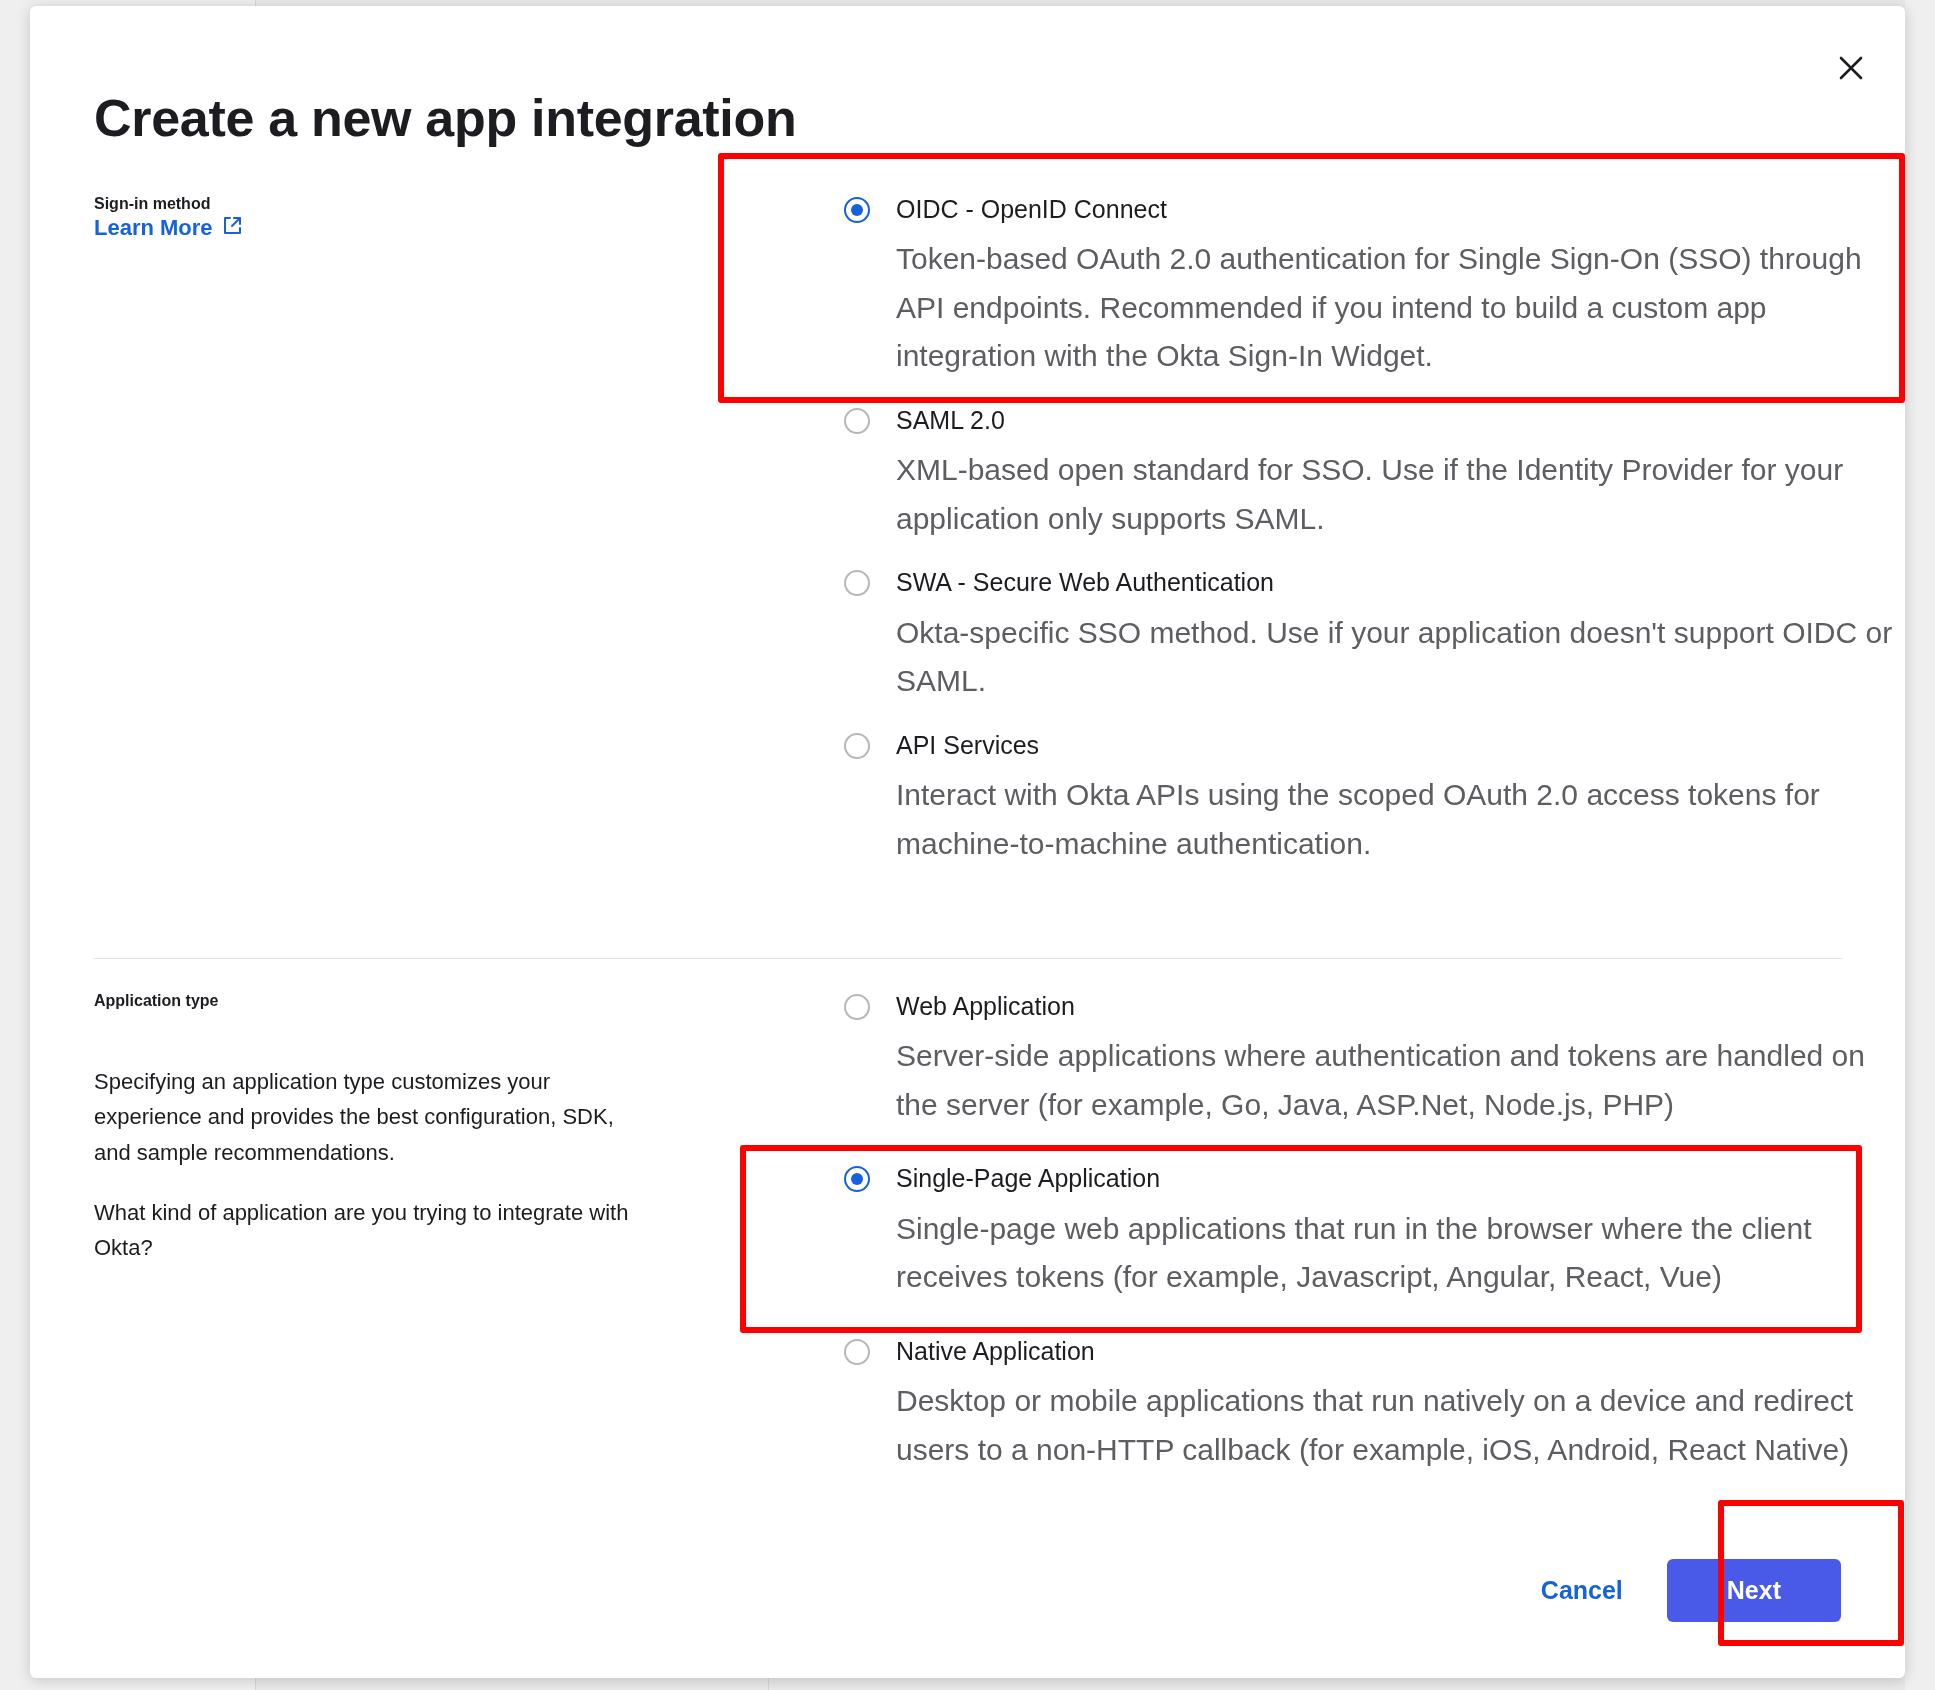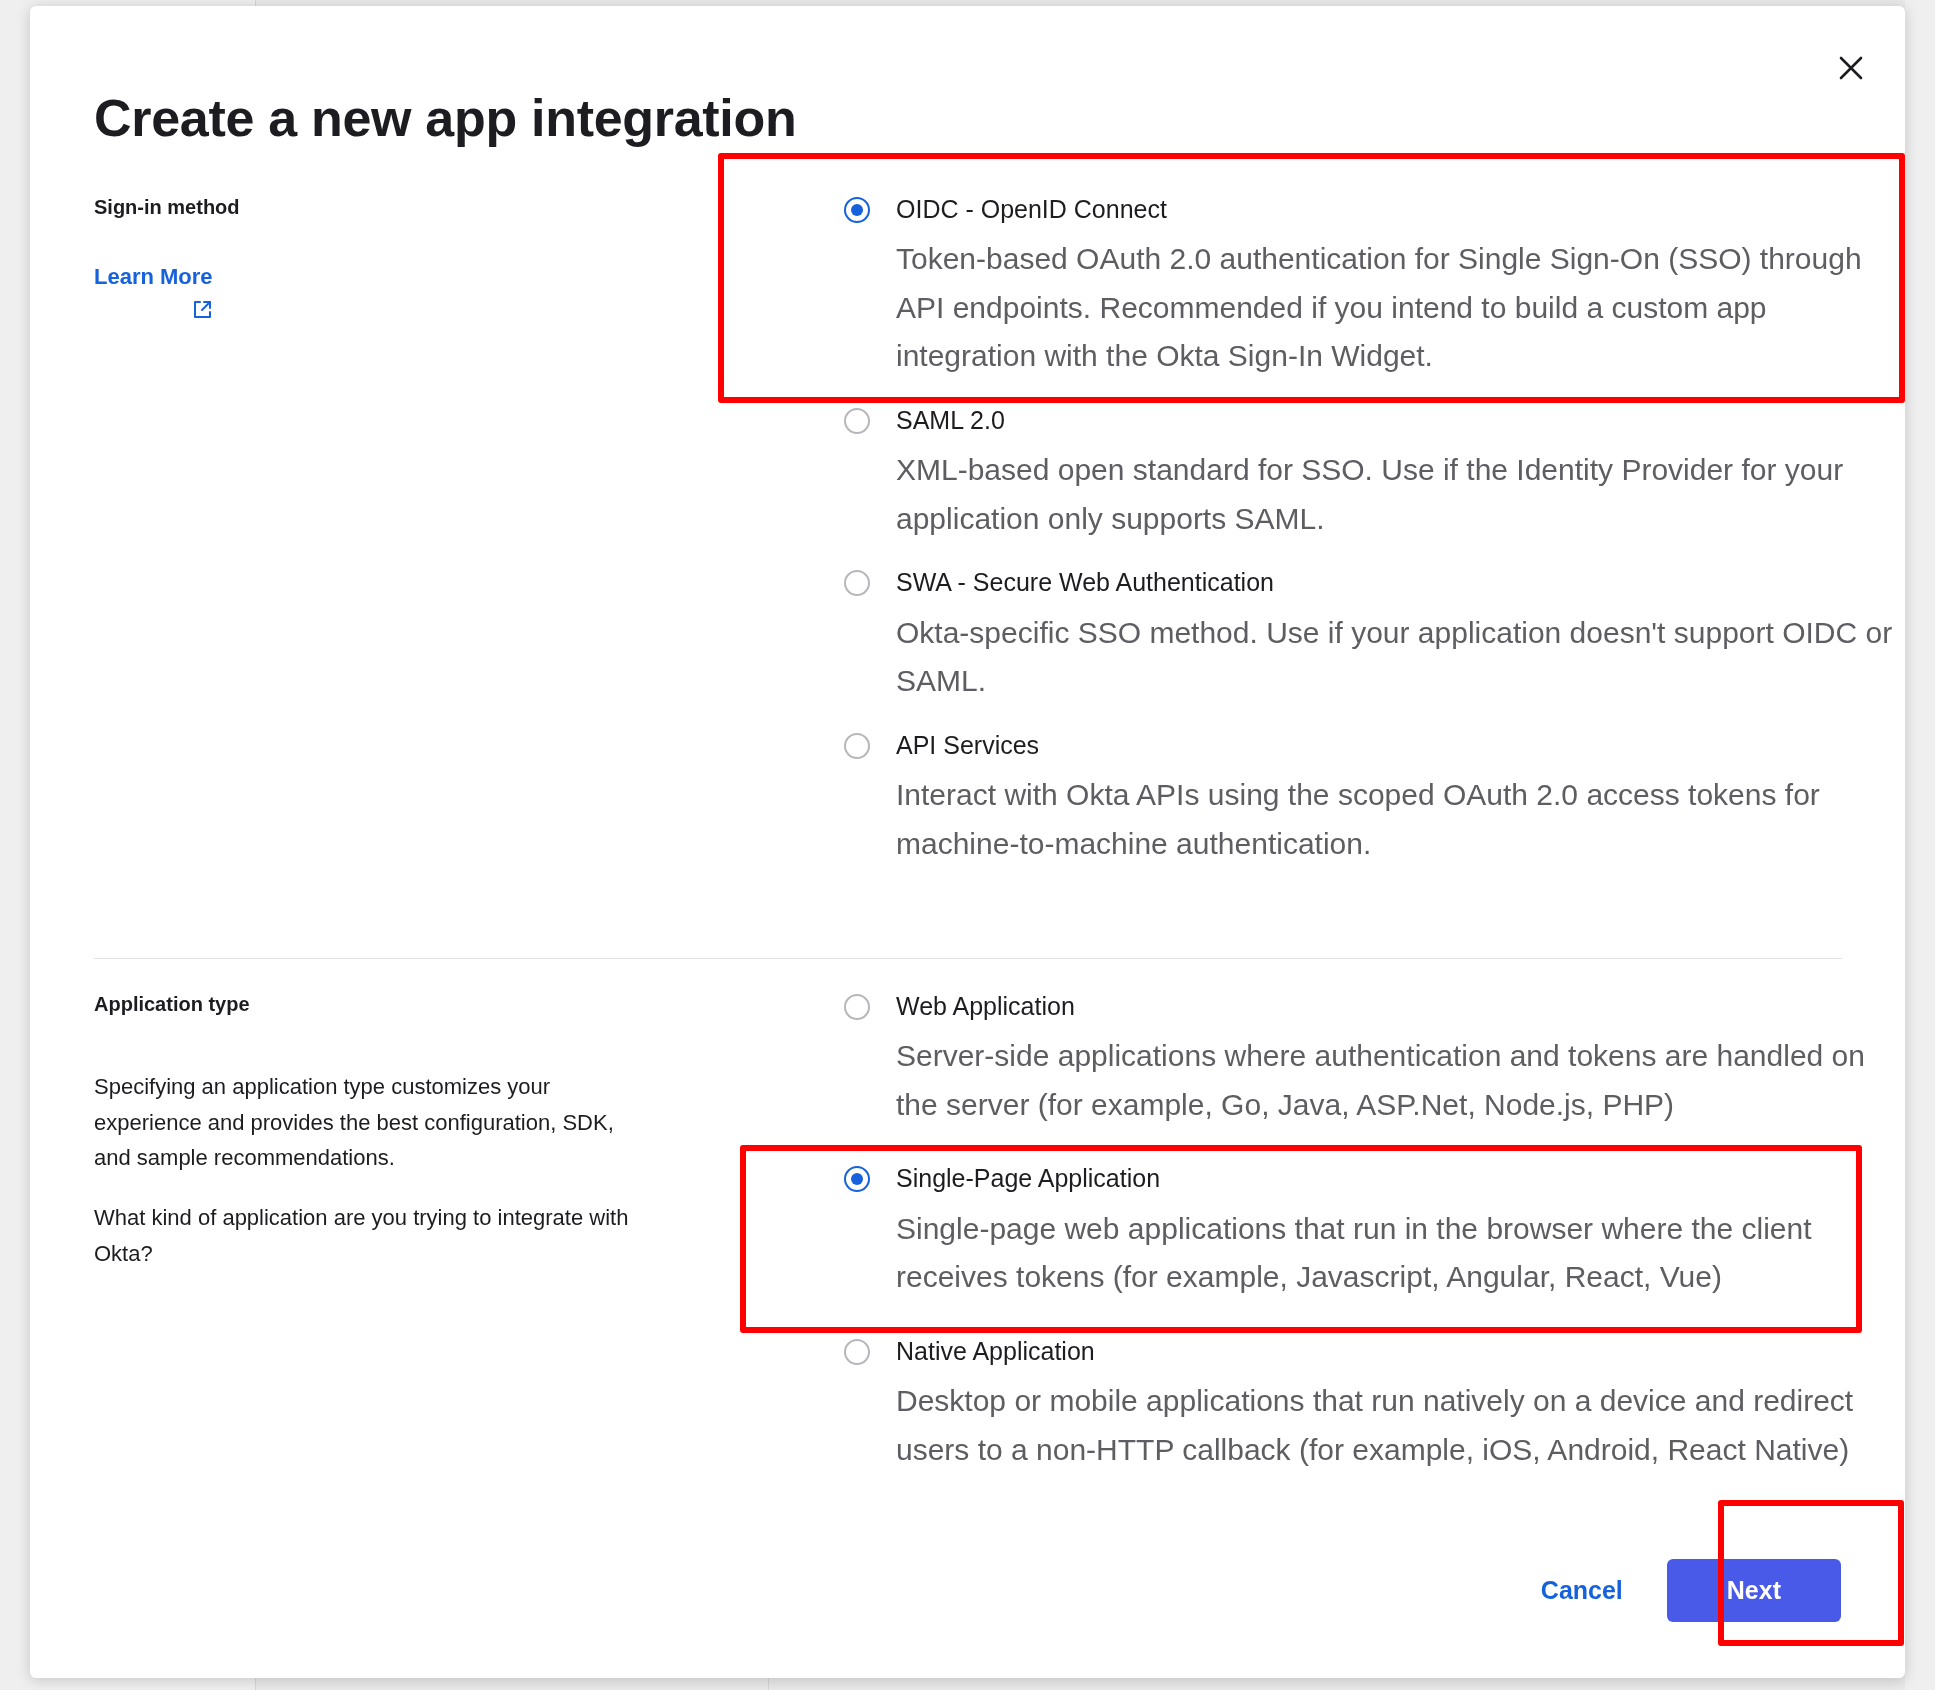--- a/index.html
+++ b/index.html
@@ -92,36 +92,34 @@
   .sec-signin { top: 188px; }
   .sec-apptype { top: 985px; }
 
   .sec-left {
     position: absolute;
     left: 0;
     top: 0;
     width: 560px;
   }
   .sec-label {
-    font-size: 20px;
+    font-size: 16px;
     font-weight: 700;
     color: #1d1d21;
     line-height: 1.3;
   }
   .learn-more {
     display: inline-flex;
-    align-items: flex-end;
+    align-items: flex-start;
     gap: 9px;
-    margin-top: 44px;
     font-size: 22px;
     font-weight: 700;
     color: #1662dd;
     cursor: pointer;
     text-decoration: none;
-    flex-direction: column;
   }
   .learn-more svg { display:block; }
 
   .sec-desc {
     font-size: 22px;
     color: #1d1d21;
     line-height: 1.62;
     margin-top: 24px;
     max-width: 690px;
   }

